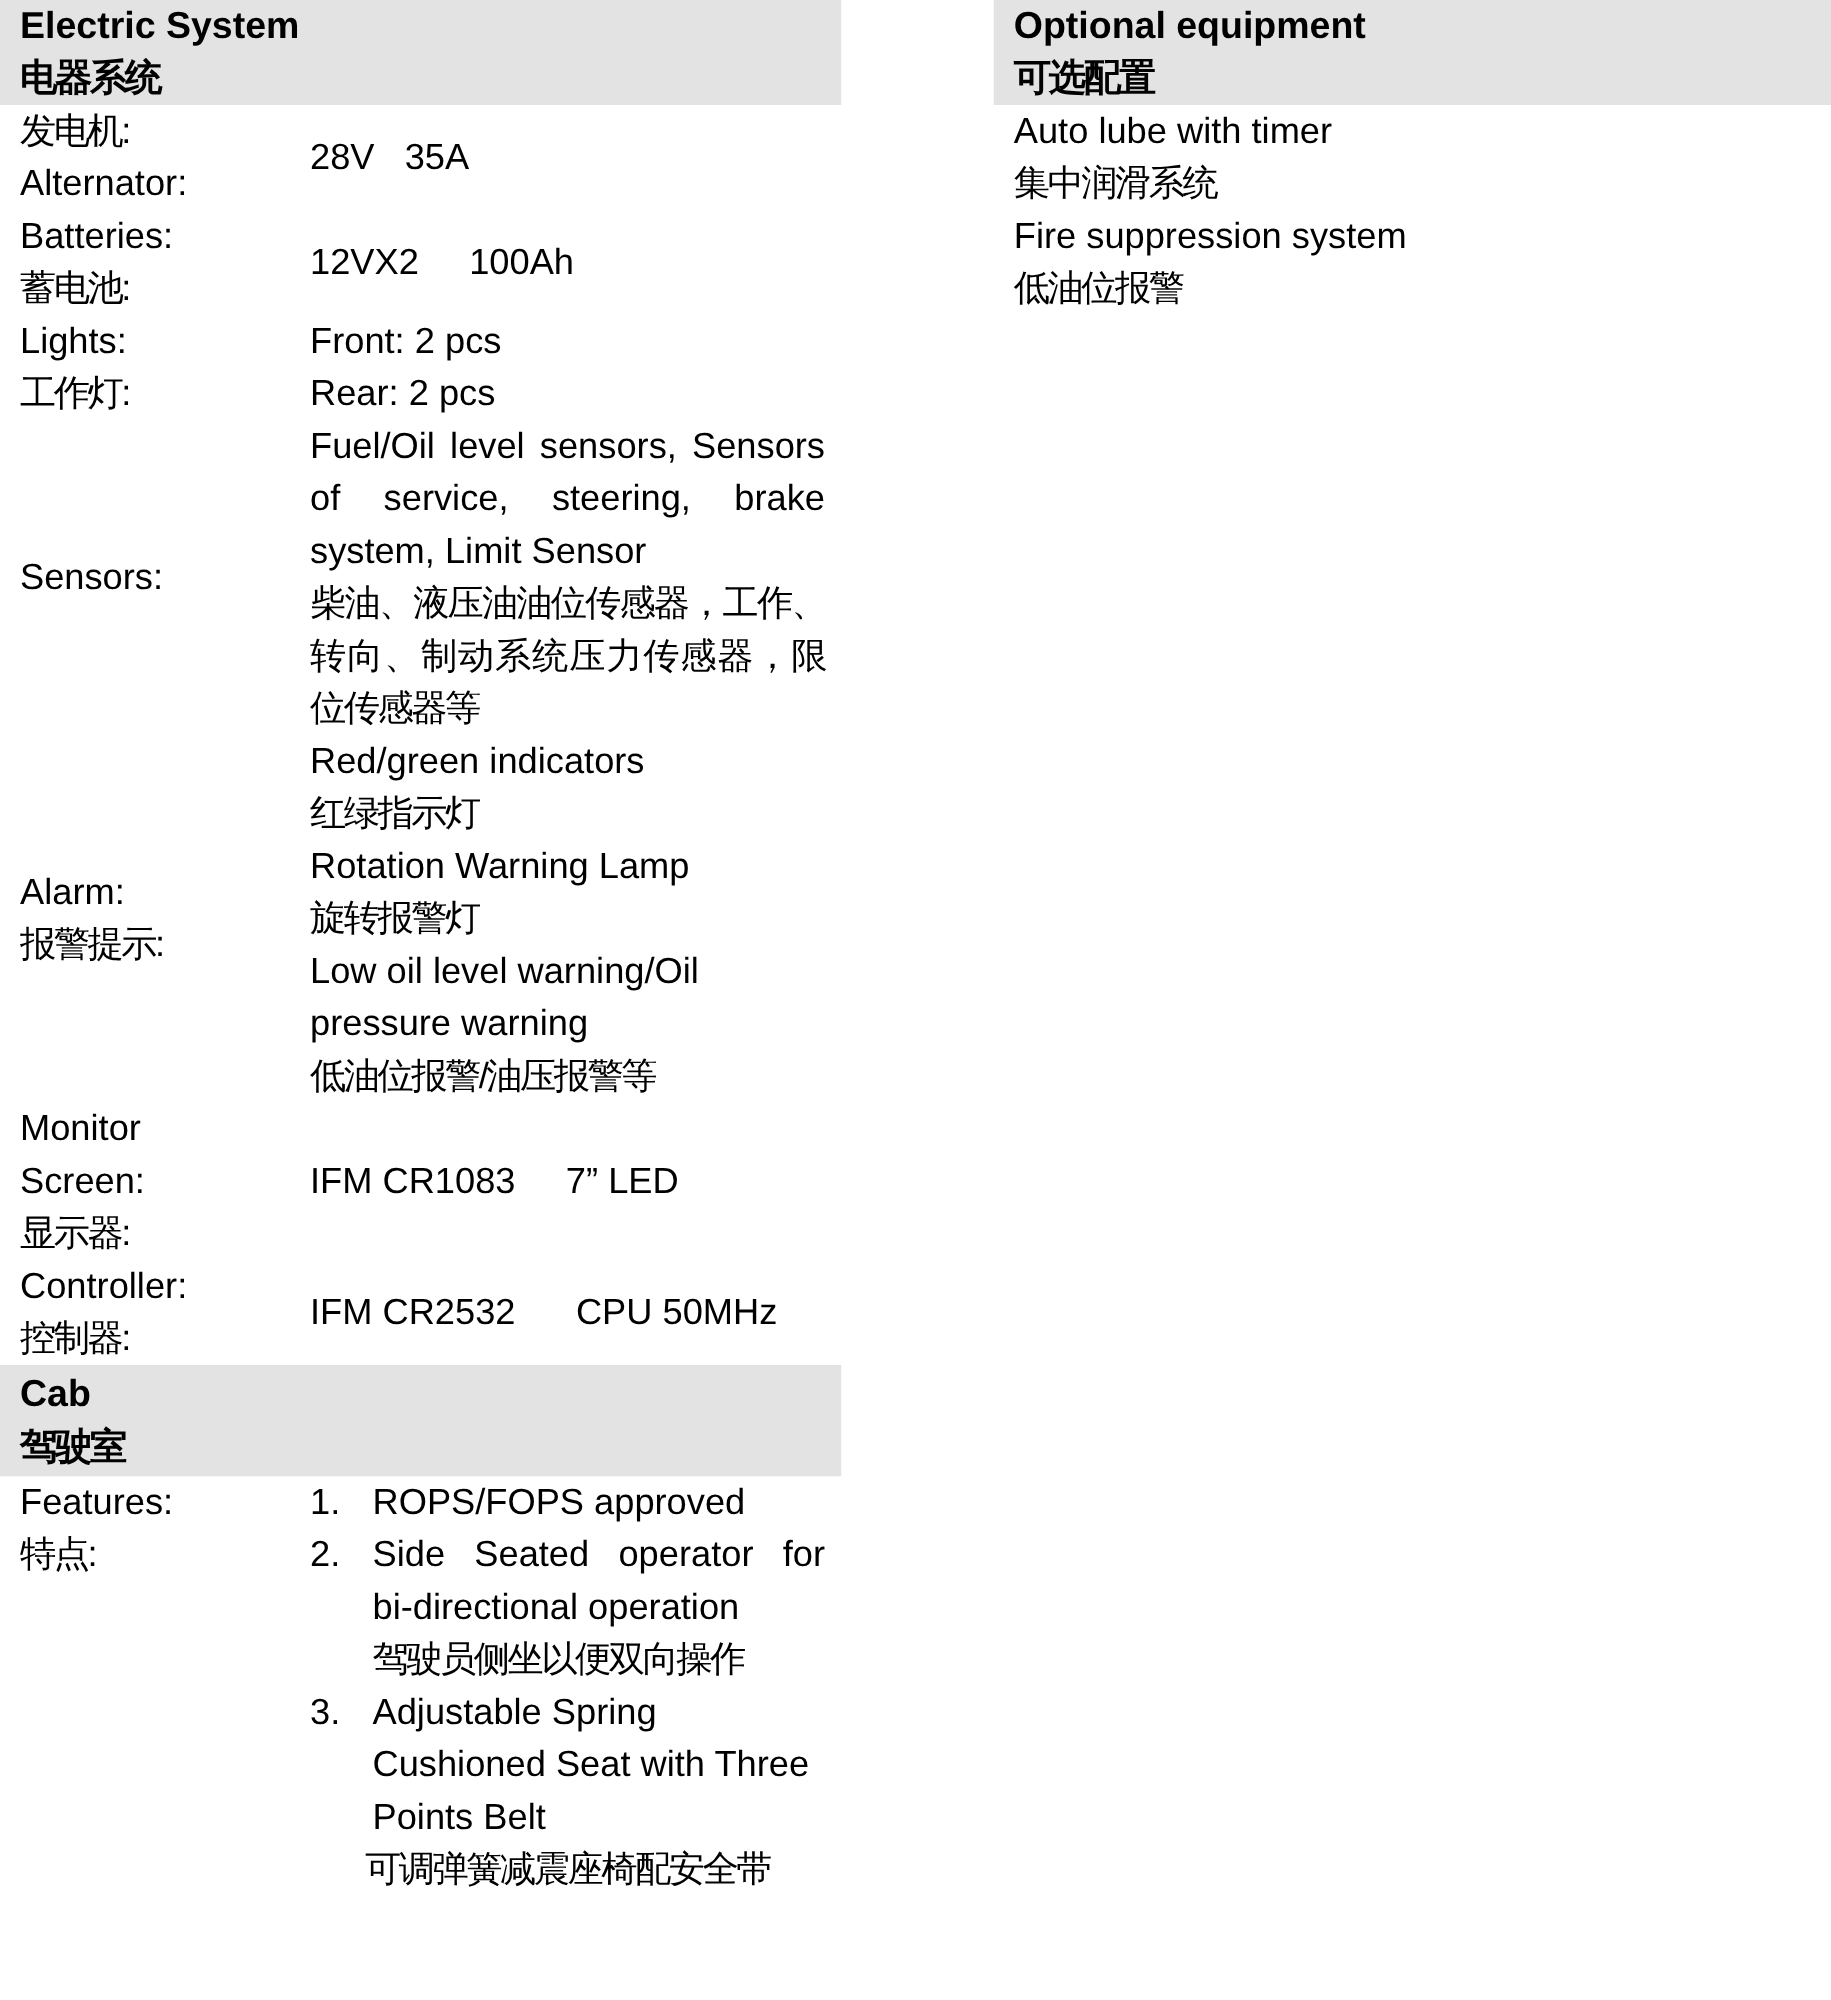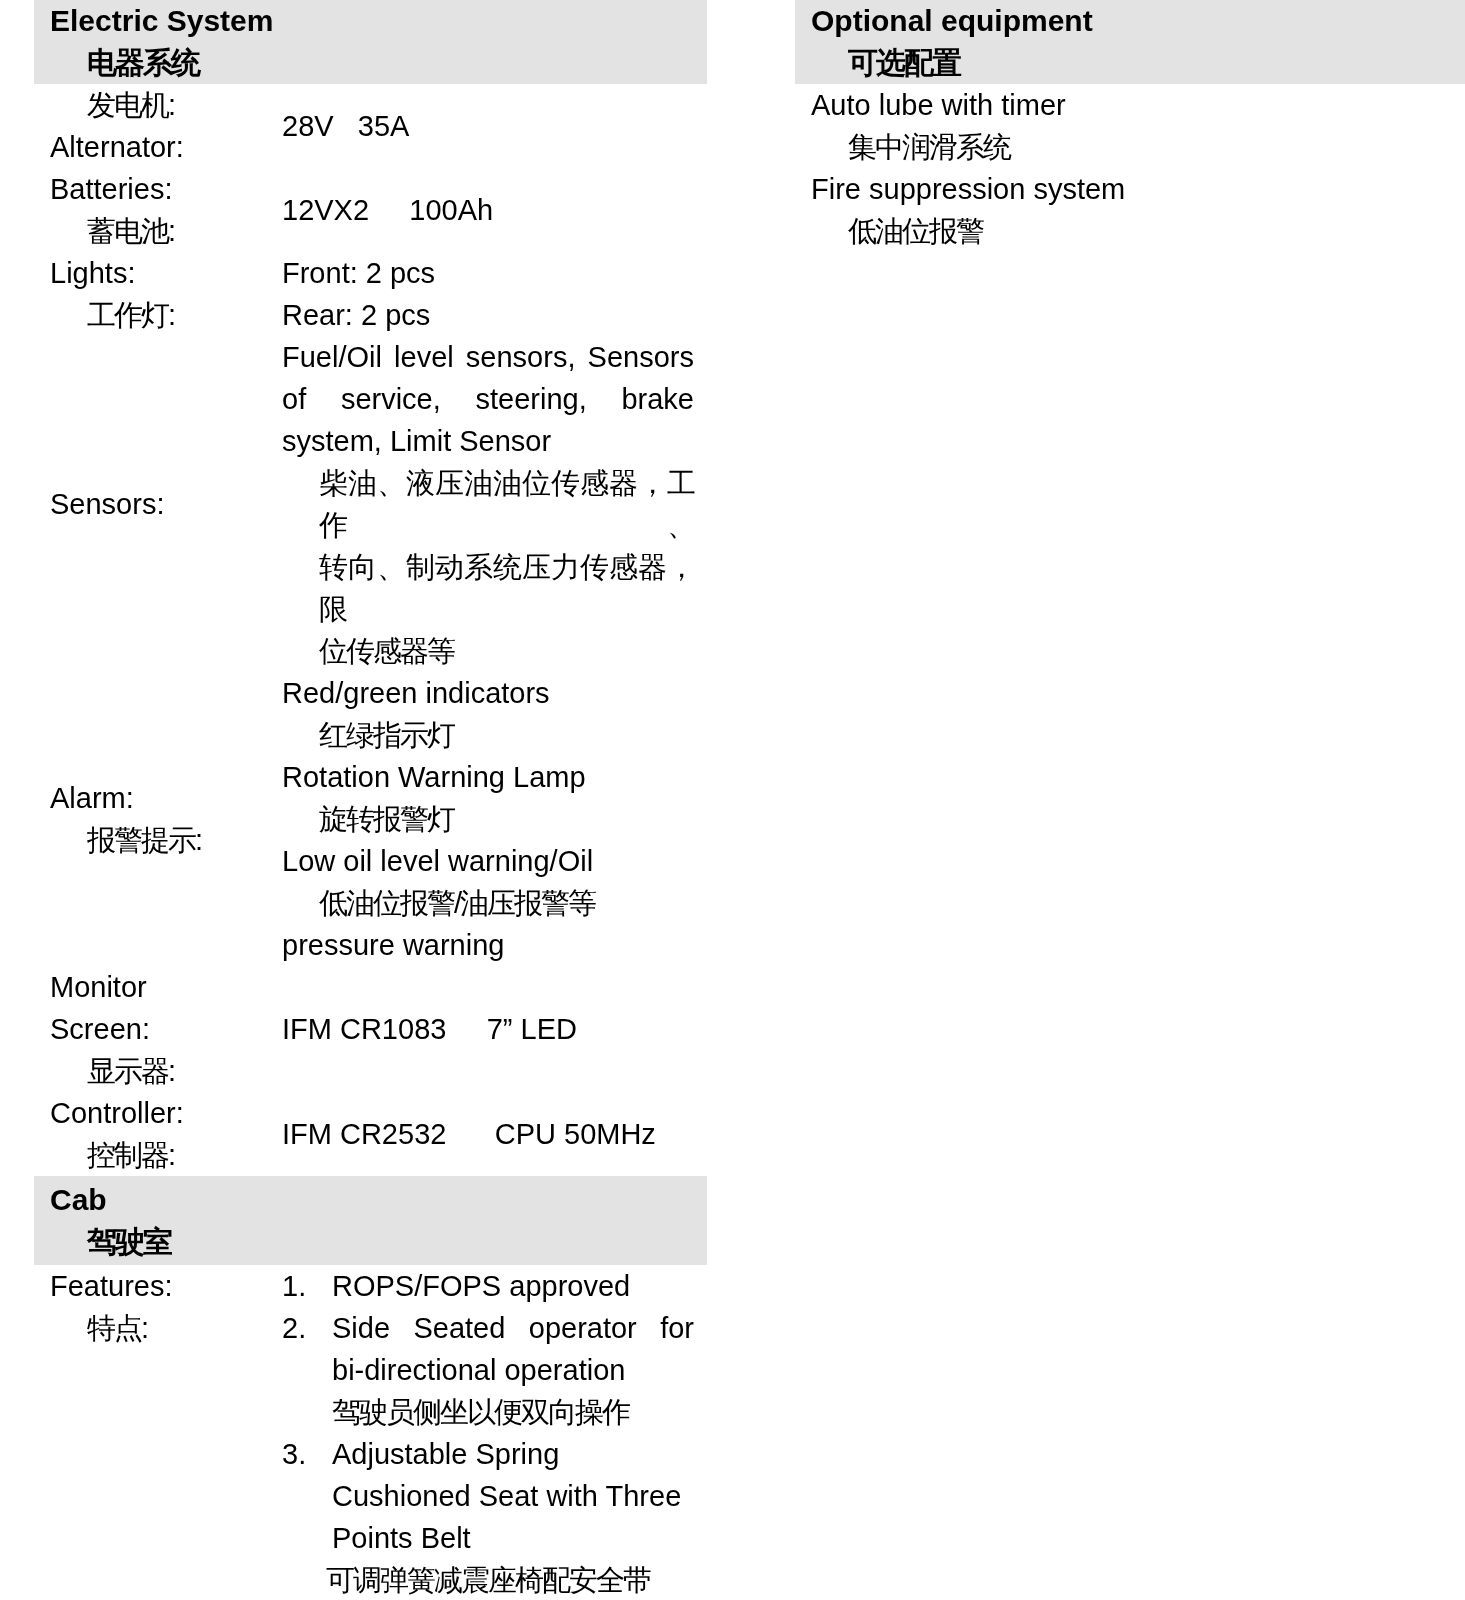--- a/index.html
+++ b/index.html
@@ -8,21 +8,21 @@
     width: 1465px;
     height: 1600px;
     background: #ffffff;
     color: #000000;
     font-family: "Liberation Sans", "DejaVu Sans", sans-serif;
     font-size: 29px;
     line-height: 42px;
     overflow: hidden;
   }
   .col { position: absolute; top: 0; }
-  .col-left  { left: 0;     width: 673px; padding-left: 34px; }
+  .col-left  { left: 0;     width: 673px; }
   .col-right { left: 795px; width: 670px; }
 
   .band {
     background: #e3e3e3;
     padding-left: 16px;
     font-weight: bold;
     font-size: 30px;
     box-sizing: border-box;
   }
   .band-cab { padding-top: 3px; padding-bottom: 2px; }
@@ -36,21 +36,21 @@
   .spec-value {
     width: 425px; flex: none;
     box-sizing: border-box; padding-right: 13px;
   }
   .vline { white-space: pre-wrap; }
   .vline.just {
     white-space: normal;
     text-align: justify;
     text-align-last: justify;
   }
-  .zh { letter-spacing: -2px; margin-left: 37px; }
+  .zh { letter-spacing: -2px; }
   .zh.just { text-justify: inter-character; }
 
   .feat-item { display: flex; }
   .feat-num  { width: 50px; flex: none; }
   .feat-body { width: 362px; flex: none; }
 
   .opt-items { padding-left: 16px; }
 </style>
 </head>
 <body>
@@ -109,22 +109,22 @@
           <div class="spec-label">
             <div class="vline">Alarm:</div>
             <div class="vline zh">报警提示:</div>
           </div>
           <div class="spec-value">
             <div class="vline">Red/green indicators</div>
             <div class="vline zh">红绿指示灯</div>
             <div class="vline">Rotation Warning Lamp</div>
             <div class="vline zh">旋转报警灯</div>
             <div class="vline">Low oil level warning/Oil</div>
+            <div class="vline">pressure warning</div>
             <div class="vline zh">低油位报警/油压报警等</div>
-            <div class="vline">pressure warning</div>
           </div>
         </div>
         <div class="spec-row">
           <div class="spec-label">
             <div class="vline">Monitor</div>
             <div class="vline">Screen:</div>
             <div class="vline zh">显示器:</div>
           </div>
           <div class="spec-value">
             <div class="vline">IFM CR1083     7” LED</div>

